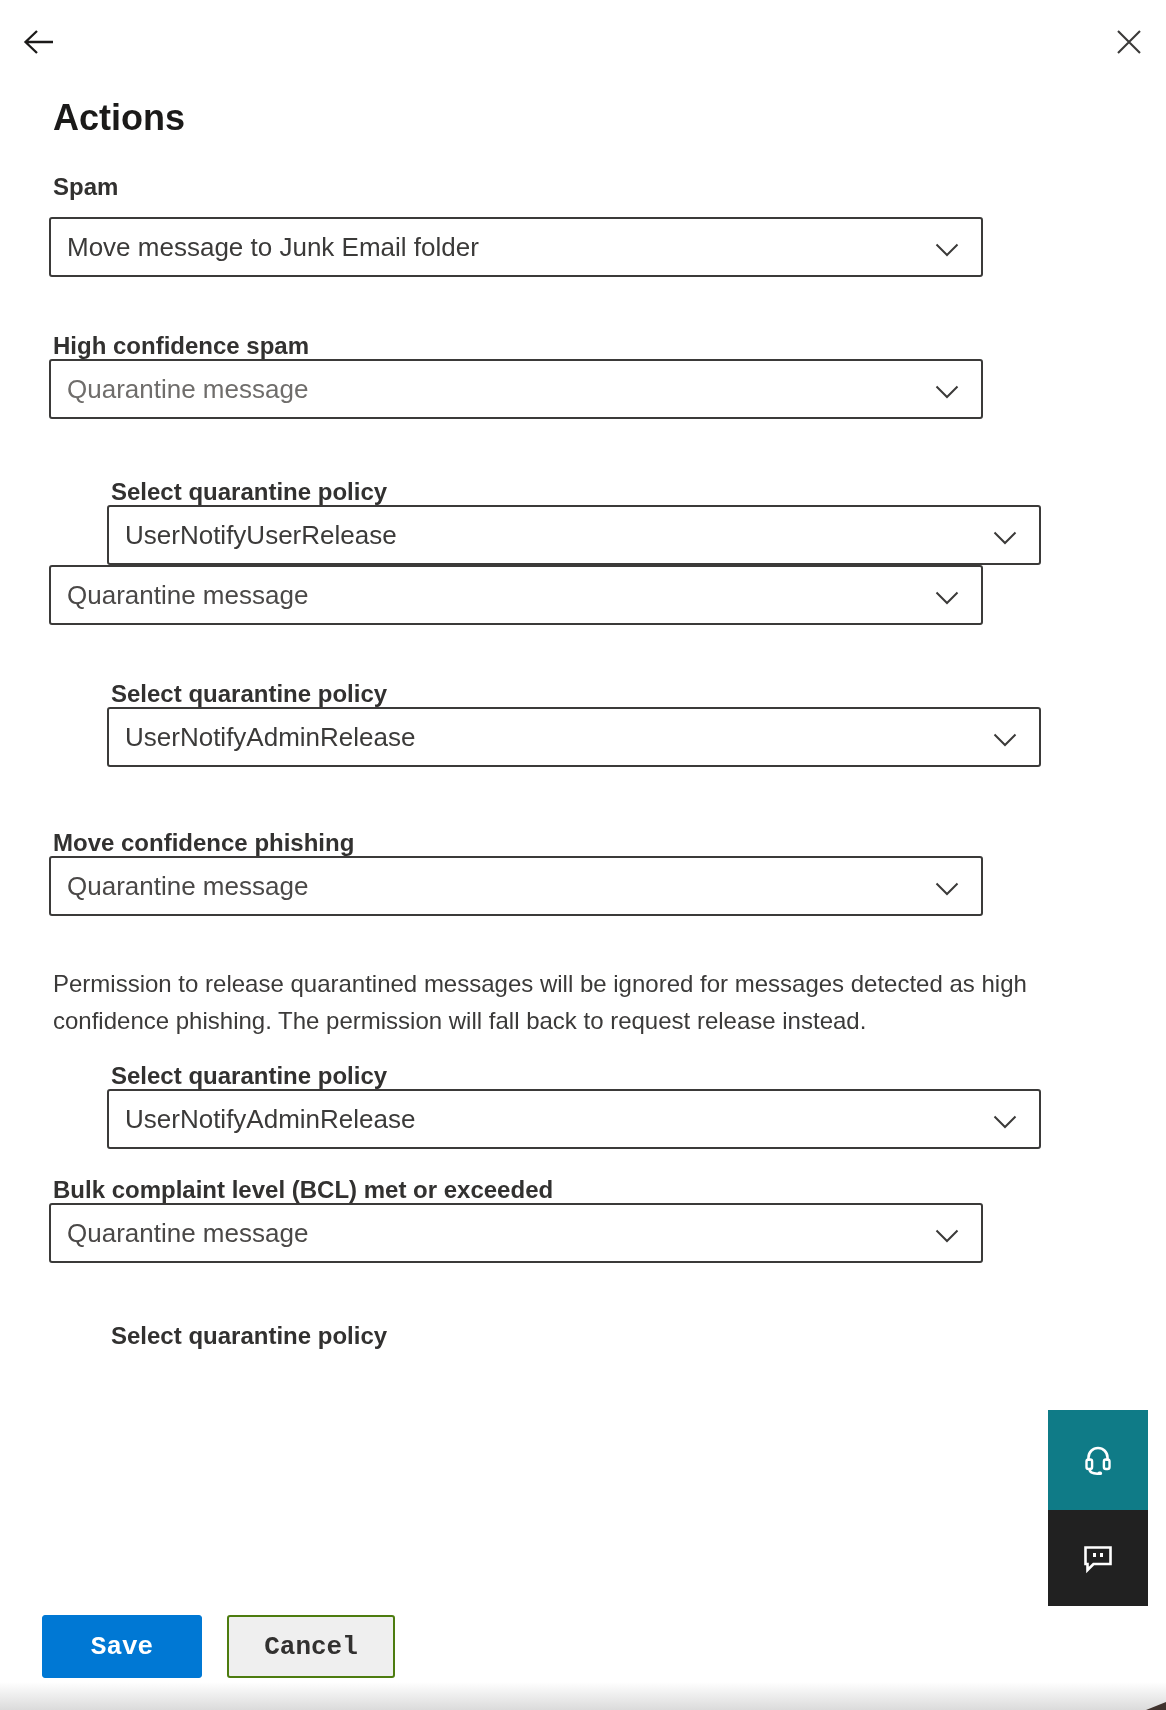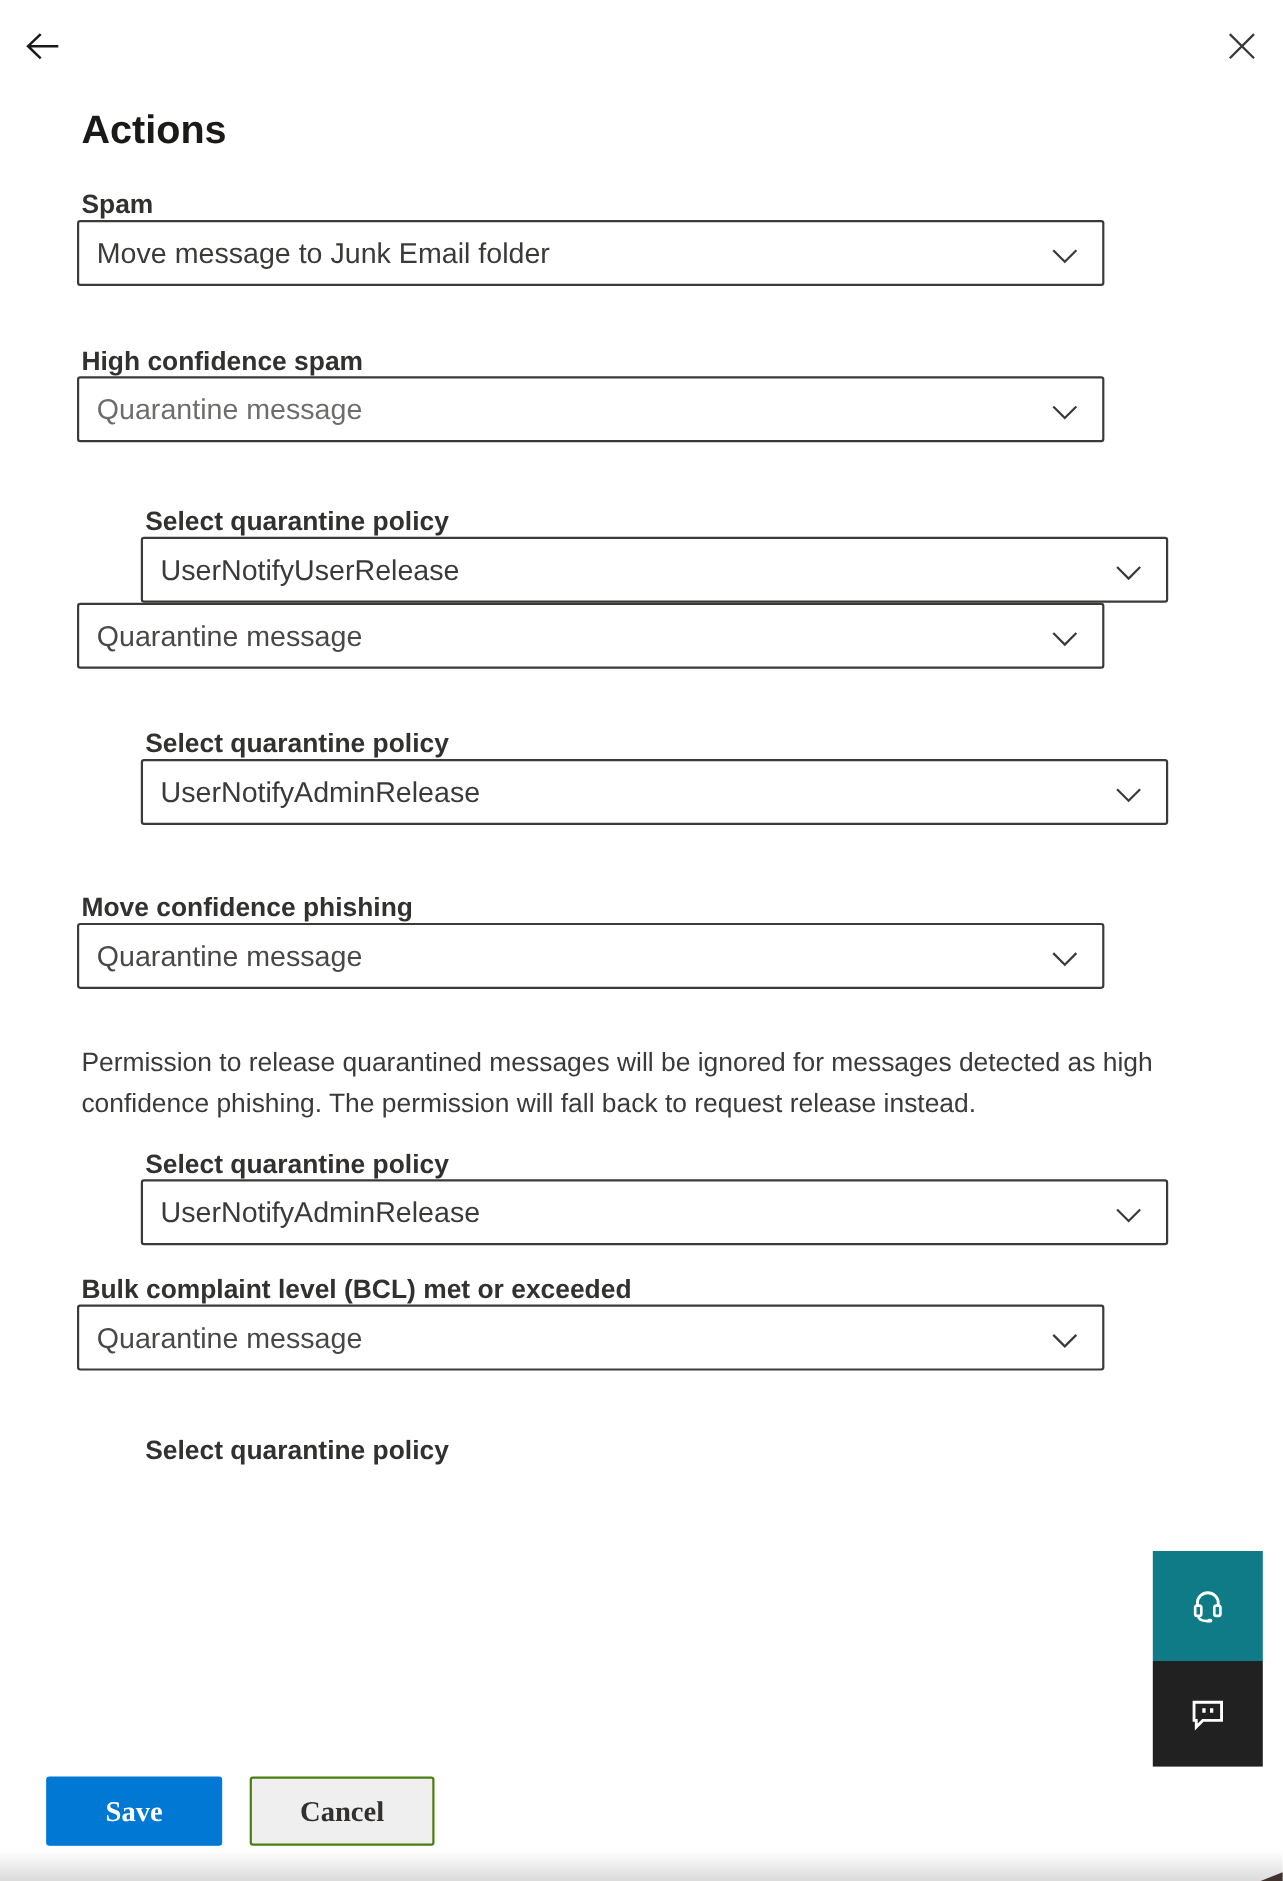--- a/index.html
+++ b/index.html
@@ -9,56 +9,56 @@
     font-family:"Liberation Sans", sans-serif;
     color:#323130;
   }
   .iconbtn{
     position:absolute;background:none;border:none;padding:0;margin:0;cursor:pointer;
     display:flex;align-items:center;justify-content:center;
   }
   .back{left:21px;top:25px;width:36px;height:34px;}
   .close{left:1112px;top:25px;width:34px;height:34px;}
 
-  .content{position:absolute;left:70px;top:0;width:934px;}
+  .content{position:absolute;left:49px;top:0;width:934px;}
   h1{
     margin:98px 0 0 4px;font-size:36px;line-height:40px;font-weight:700;color:#1b1a19;
   }
   .label{
     font-size:24px;line-height:26px;font-weight:600;color:#323130;padding-left:4px;
   }
   .combo{
     box-sizing:border-box;height:60px;width:100%;
     border:2px solid #3b3a39;border-radius:3px;background:#fff;
     display:flex;align-items:center;position:relative;
     padding:0 54px 0 16px;cursor:pointer;
   }
   .combo .chev{position:absolute;right:22px;top:24px;}
   .combo-text{font-size:26px;line-height:30px;white-space:nowrap;overflow:hidden;}
   .val-dark{color:#3b3a39;}
   .val-mid{color:#4a4847;}
   .val-muted{color:#6f6d6b;}
 
   .mt36{margin-top:36px;} .mt64{margin-top:56px;} .mt63{margin-top:63px;}
   .mt62{margin-top:28px;} .mt60{margin-top:60px;}
-  .mt24{margin-top:24px;} .mt17{} .mt14{margin-top:0;}
+  .mt24{margin-top:24px;} .mt17{margin-top:17px;} .mt14{margin-top:0;}
 
   .indent{margin-left:58px;width:934px;}
 
   .note{
     margin:49px 0 0 0;padding-left:4px;width:1036px;
     font-size:24px;line-height:37px;color:#3b3a39;font-weight:400;
   }
 
   .footer{
     position:absolute;left:0;right:0;top:1582px;bottom:0;background:#ffffff;z-index:5;
   }
   .btn{
     box-sizing:border-box;height:63px;border-radius:3px;cursor:pointer;
-    font-family:Liberation Serif, serif;font-size:26px;font-weight:600;
+    font-family:Liberation Mono, monospace;font-size:26px;font-weight:600;
   }
   .btn-save{
     position:absolute;left:42px;top:33px;width:160px;
     background:var(--accent,#0078d4);border:1px solid var(--accent,#0078d4);color:#ffffff;
   }
   .btn-cancel{
     position:absolute;left:227px;top:33px;width:168px;
     background:#efefef;border:2px solid #4d7c0f;color:#323130;
   }
 

